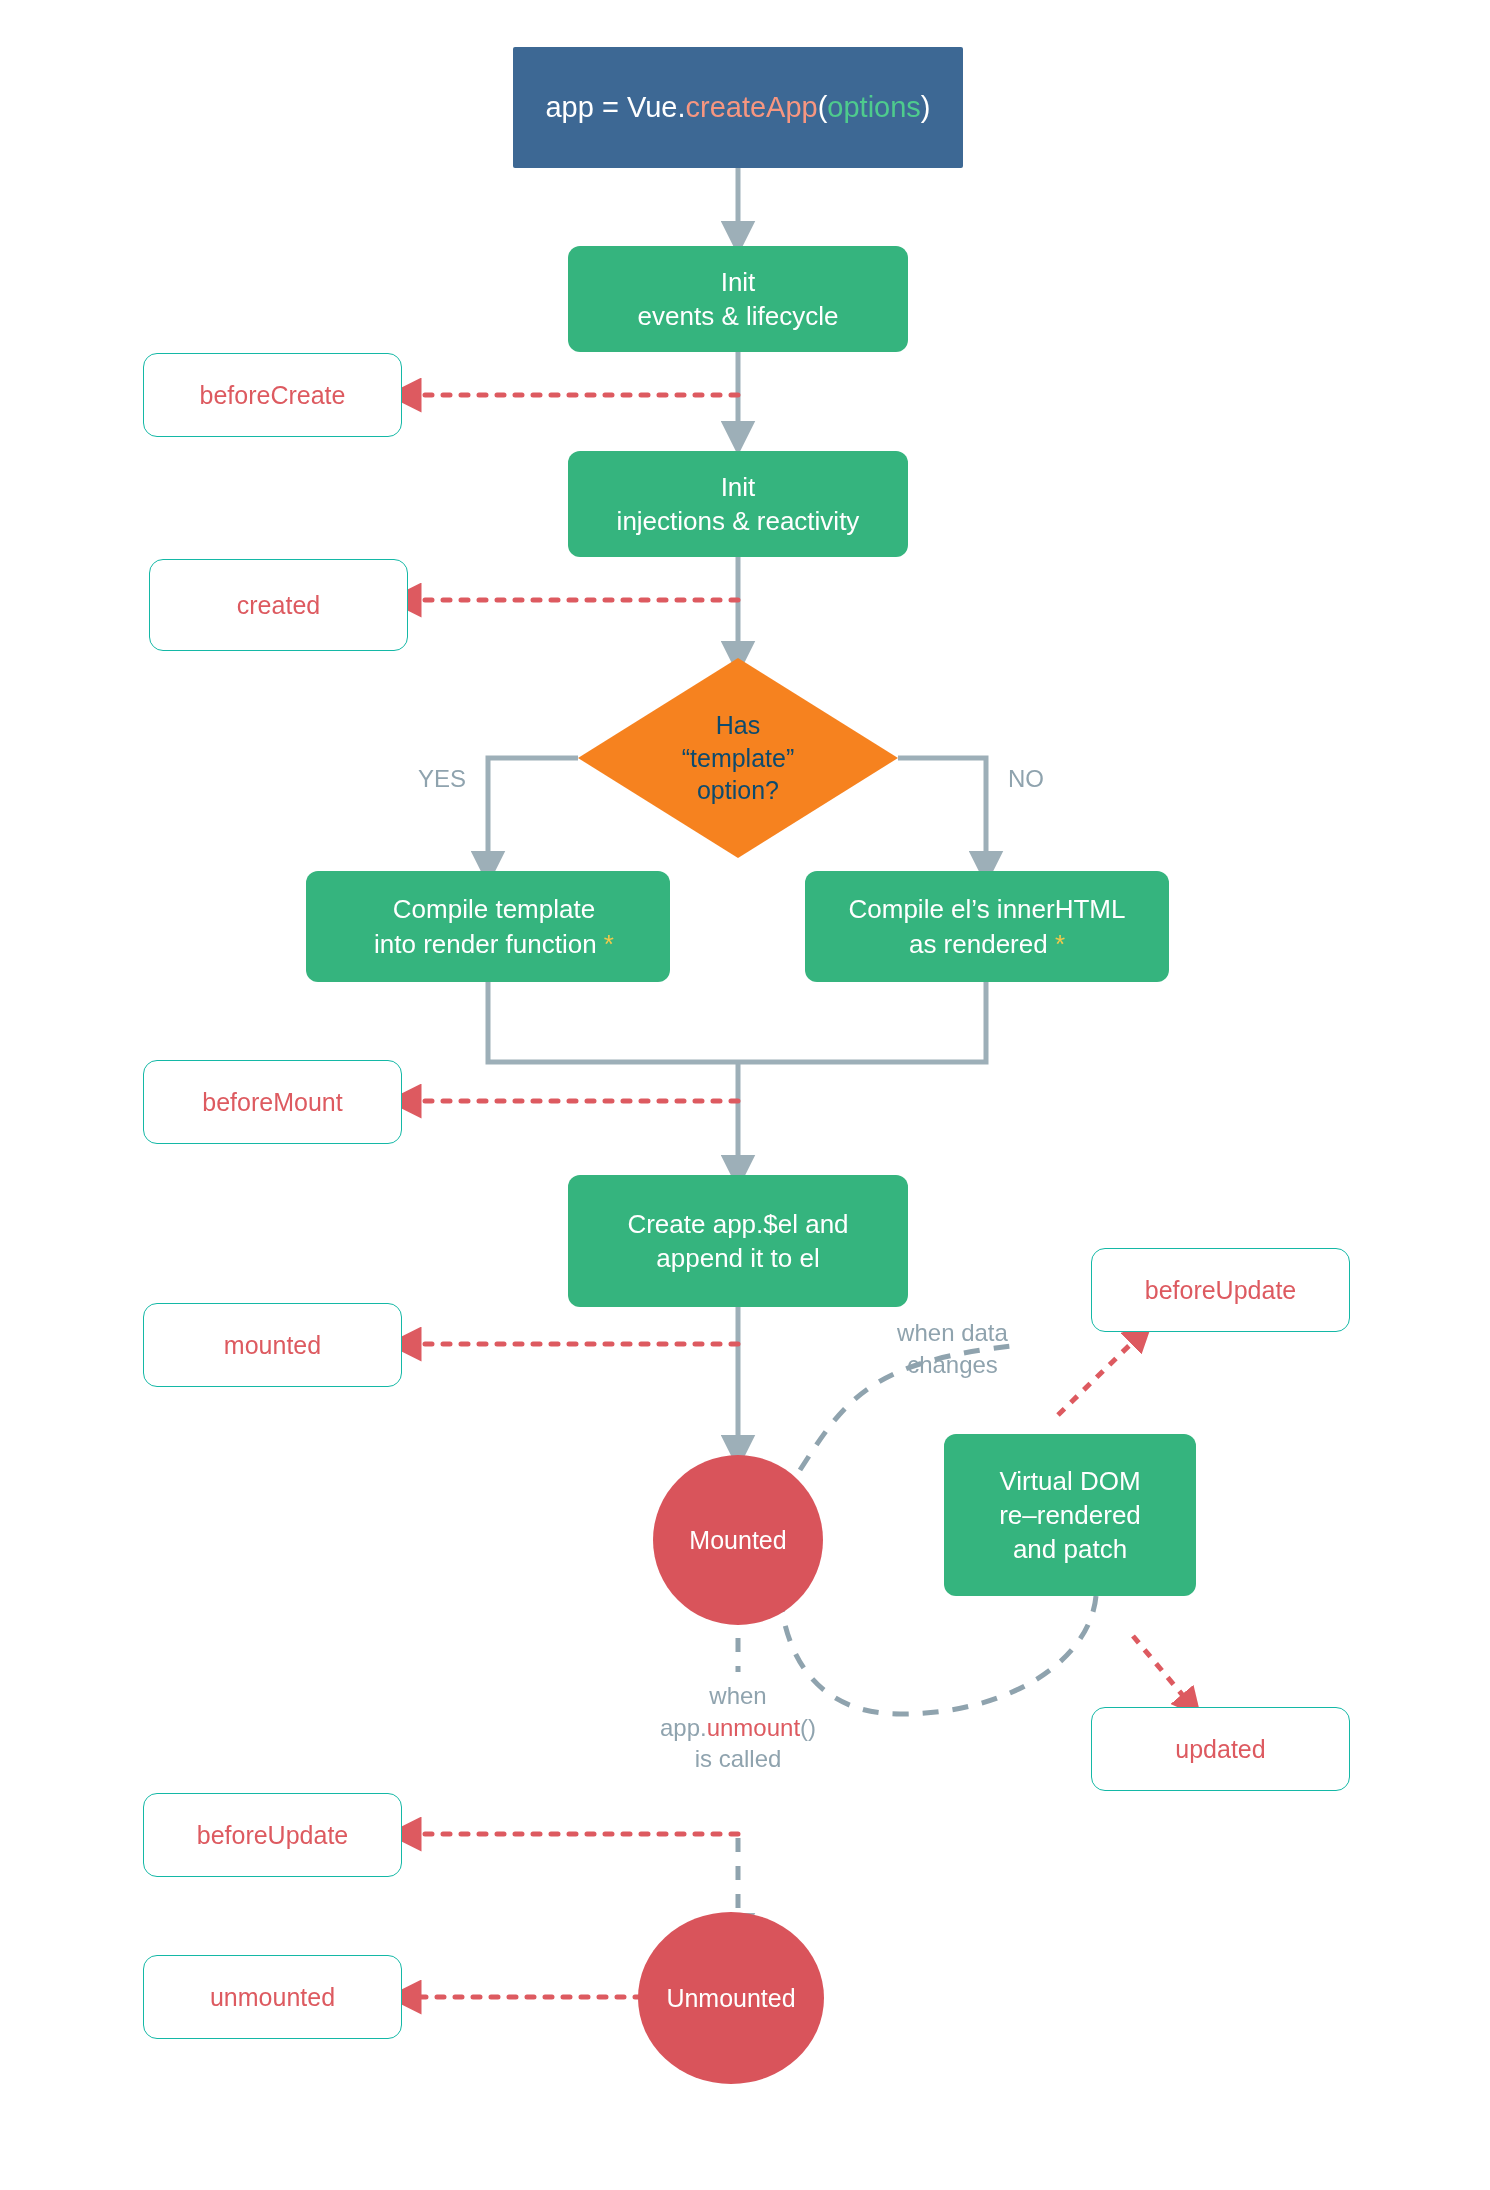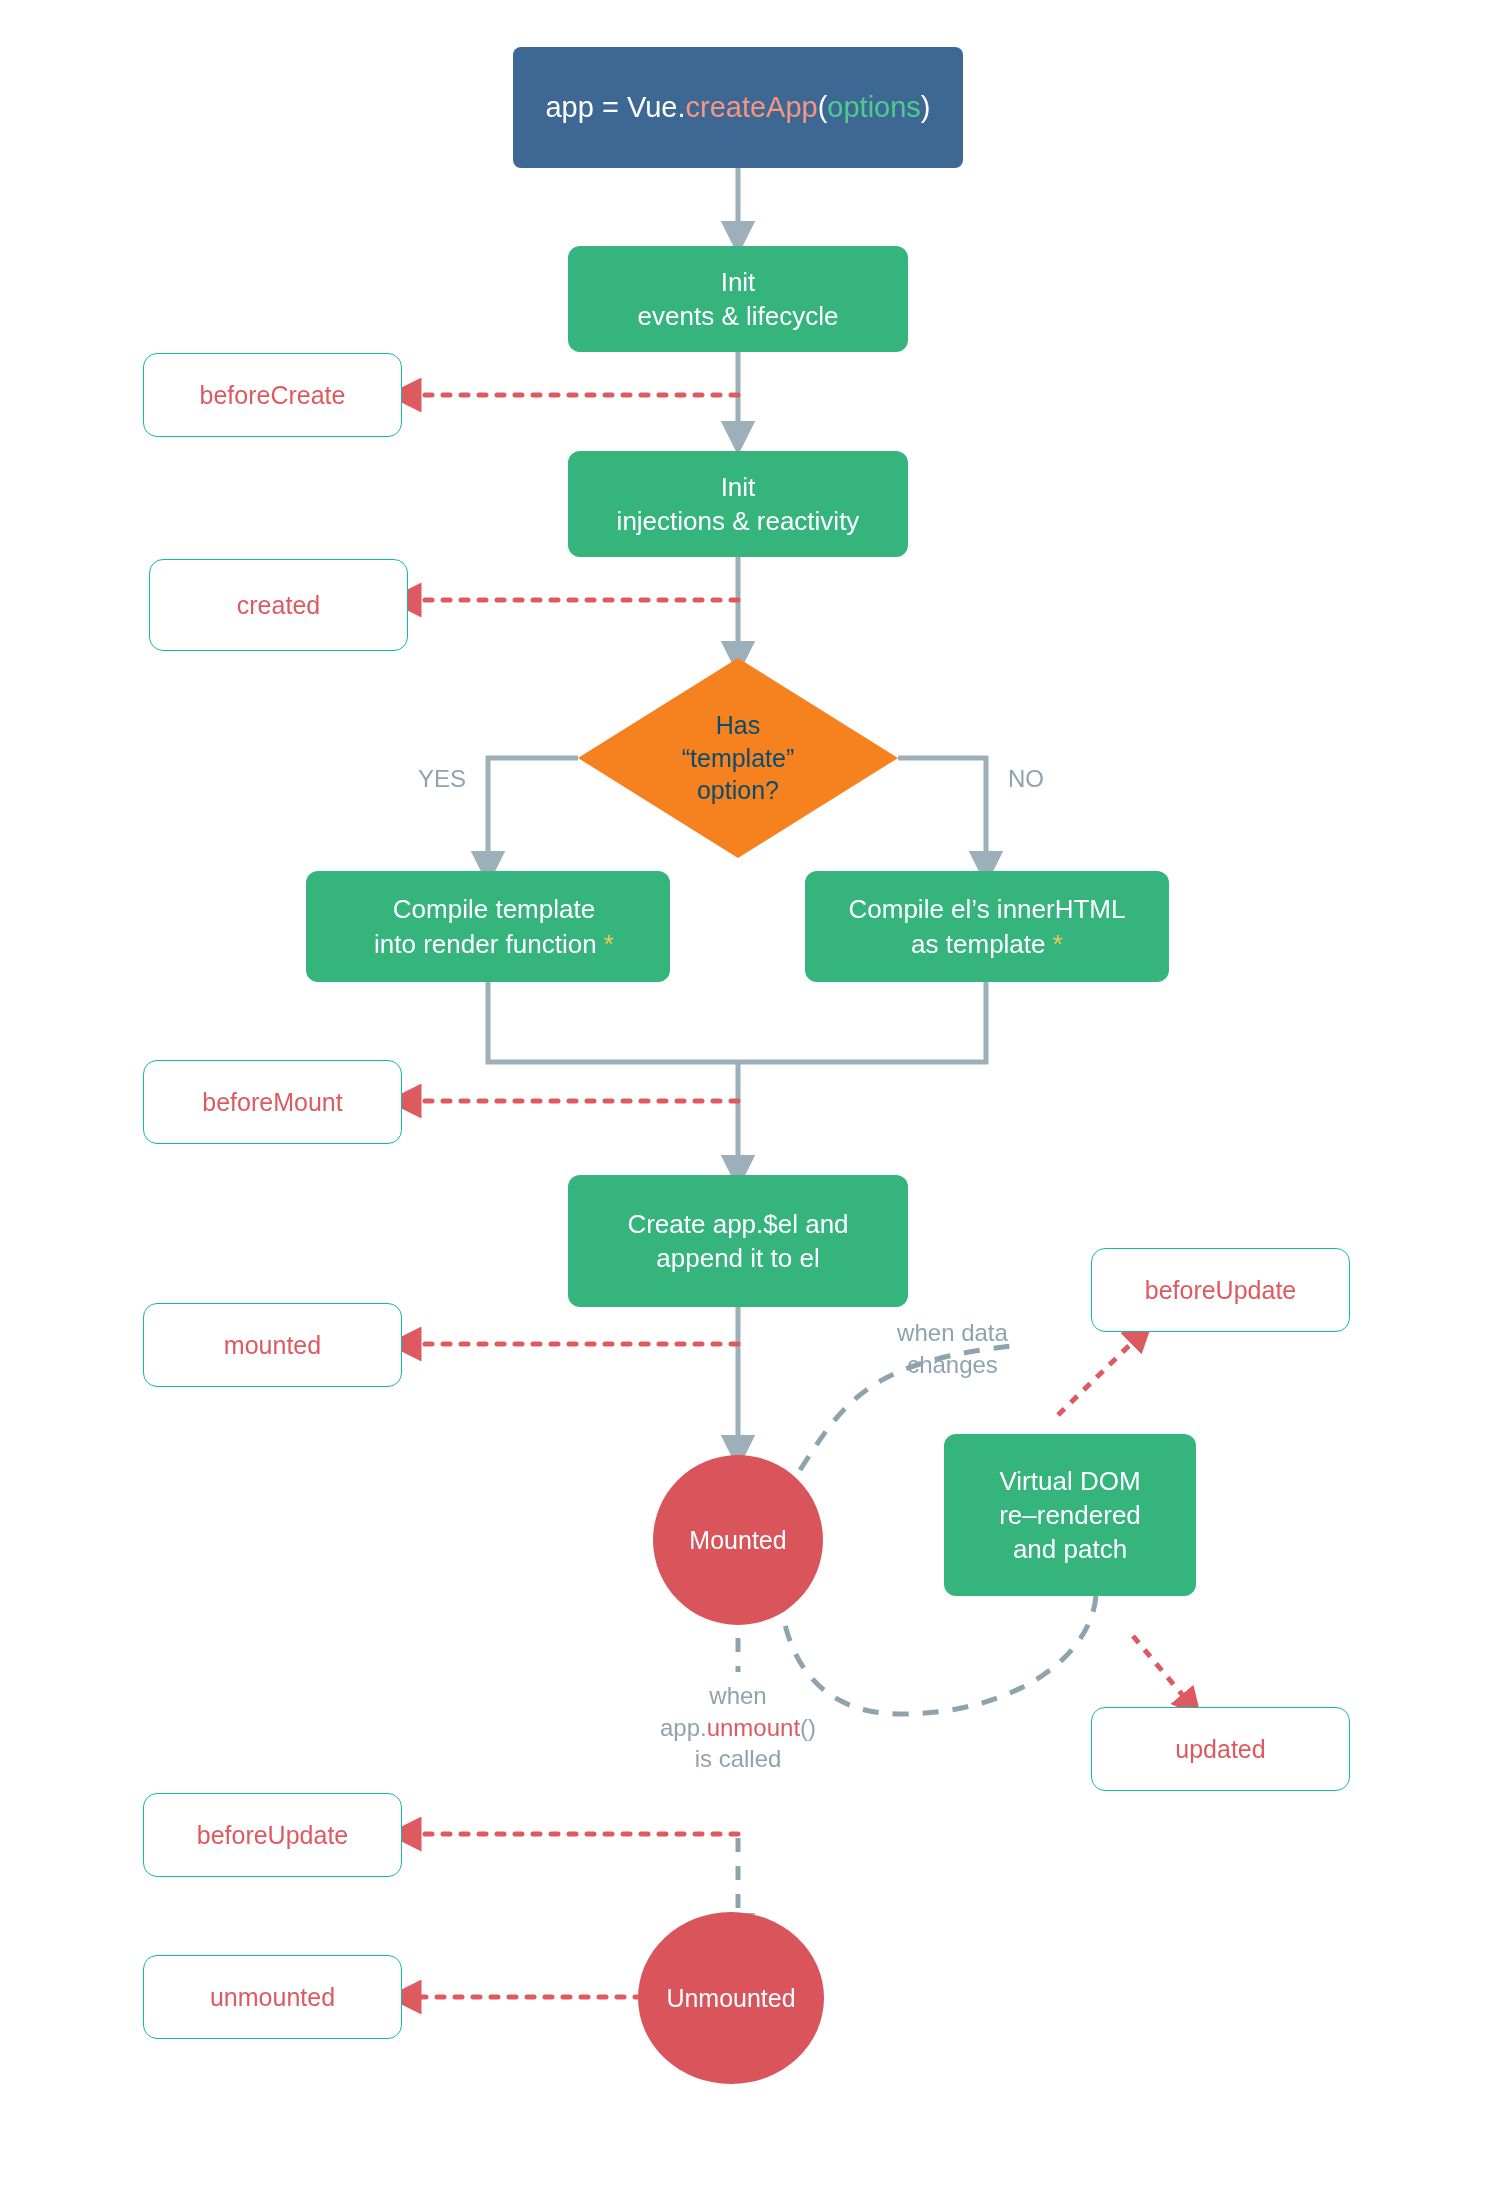--- a/index.html
+++ b/index.html
@@ -31,21 +31,21 @@
     display: flex;
     align-items: center;
     justify-content: center;
     text-align: center;
     line-height: 1.32;
   }
 
   
   .box-entry {
     background: #3D6894;
-    border-radius: 8px;
+    border-radius: 2px;
     color: #ffffff;
     font-size: 29px;
     padding: 20px 18px;
   }
   .box-entry .code-fn { color: #F79680; }
   .box-entry .code-arg { color: #4ECB8D; }
 
   
   .box-step {
     background: #35B47E;
@@ -218,21 +218,21 @@
   <div class="node box-step" style="left:306px; top:871px; width:364px; height:111px;padding-left:28px;">
     <div>
       <div>Compile template</div>
       <div><span>into render function </span><span class="star">*</span></div>
     </div>
   </div>
 
   <div class="node box-step" style="left:805px; top:871px; width:364px; height:111px;">
     <div>
       <div>Compile el’s innerHTML</div>
-      <div><span>as template </span><span class="star">*</span></div>
+      <div><span>as rendered </span><span class="star">*</span></div>
     </div>
   </div>
 
   <div class="node box-hook" style="left:143px; top:1060px; width:259px; height:84px;">
     <span>beforeMount</span>
   </div>
 
   <div class="node box-step" style="left:568px; top:1175px; width:340px; height:132px;">
     <div>
       <div>Create app.$el and</div>

